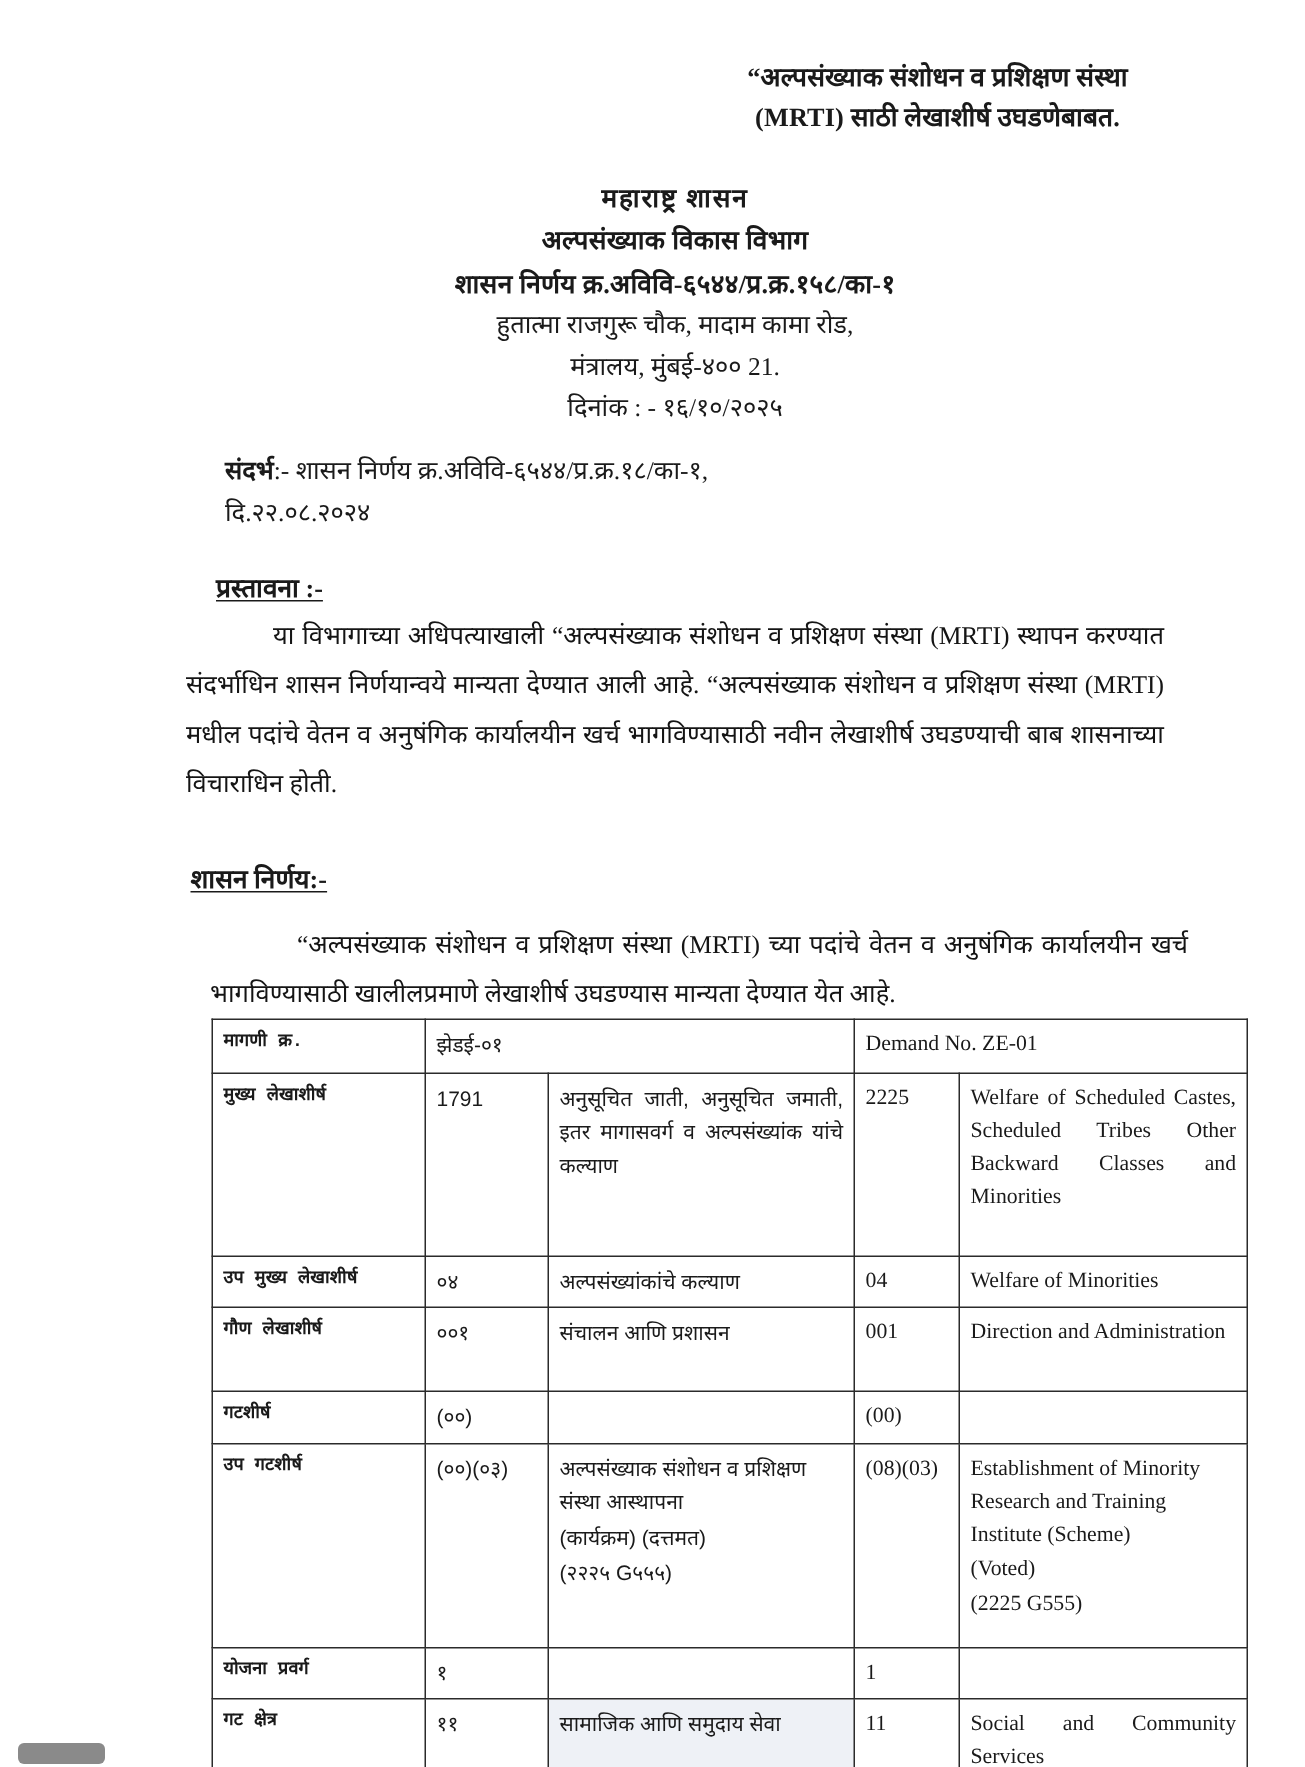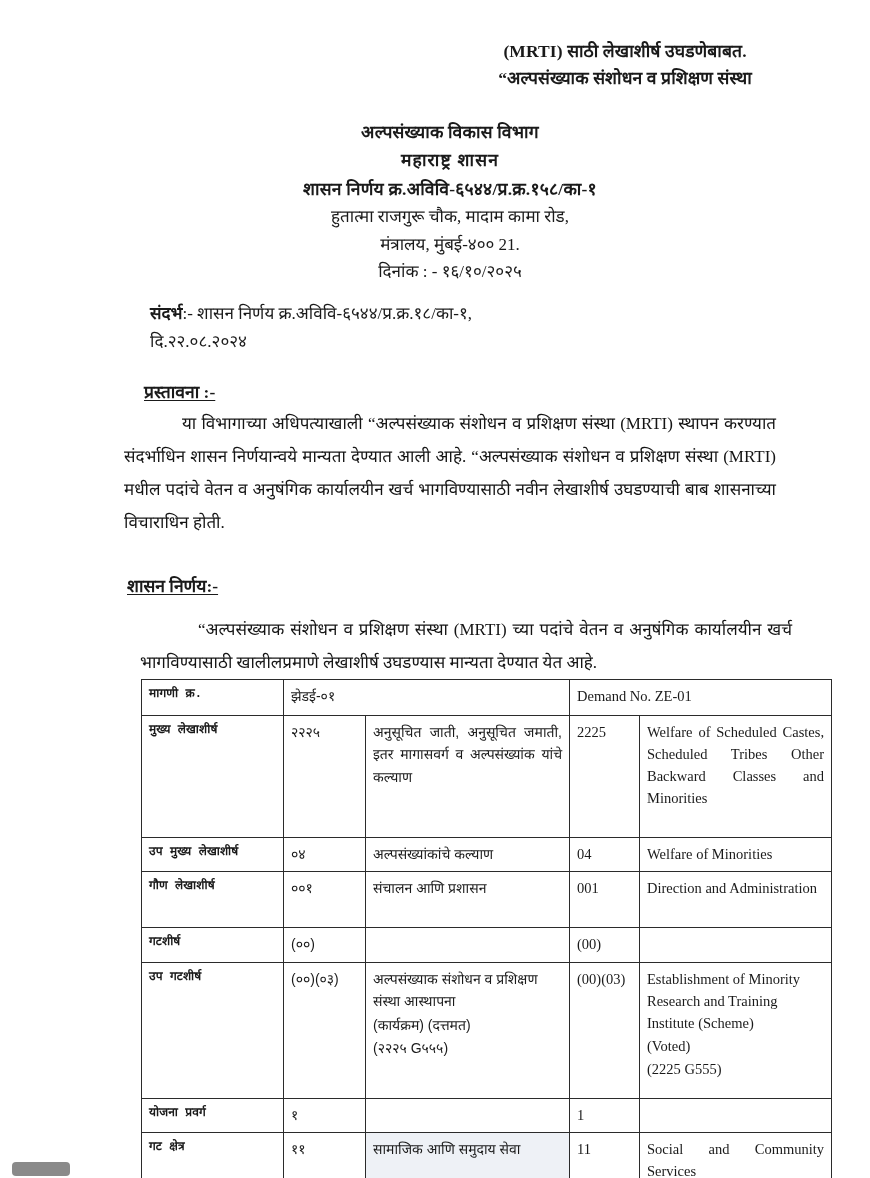--- a/index.html
+++ b/index.html
@@ -163,27 +163,27 @@
     background: #8a8a8a;
     border-radius: 4px;
   }
 </style>
 </head>
 <body>
 
 <div class="page">
 
   <div class="subject-block">
+    <div>“अल्पसंख्याक संशोधन व प्रशिक्षण संस्था</div>
     <div>(MRTI) साठी लेखाशीर्ष उघडणेबाबत.</div>
-    <div>“अल्पसंख्याक संशोधन व प्रशिक्षण संस्था</div>
   </div>
 
   <div class="govt-block">
+    <div class="govt-line-b govt-line-wide">महाराष्ट्र  शासन</div>
     <div class="govt-line-b">अल्पसंख्याक विकास विभाग</div>
-    <div class="govt-line-b govt-line-wide">महाराष्ट्र  शासन</div>
     <div class="govt-line-b">शासन निर्णय क्र.अविवि-६५४४/प्र.क्र.१५८/का-१</div>
     <div class="govt-line-n">हुतात्मा राजगुरू चौक, मादाम कामा रोड,</div>
     <div class="govt-line-n">मंत्रालय, मुंबई-४०० 21.</div>
     <div class="govt-line-n">दिनांक : - १६/१०/२०२५</div>
   </div>
 
   <div class="ref-block">
     <div><span class="ref-label">संदर्भ</span><span>:- शासन निर्णय क्र.अविवि-६५४४/प्र.क्र.१८/का-१,</span></div>
     <div>दि.२२.०८.२०२४</div>
   </div>
@@ -204,21 +204,21 @@
     </colgroup>
     <tbody>
       <tr class="row-h1">
         <td class="head-label">मागणी क्र.</td>
         <td class="mr" colspan="2">झेडई-०१</td>
         <td class="en" colspan="2">Demand No. ZE-01</td>
       </tr>
 
       <tr class="r-tall">
         <td class="head-label">मुख्य लेखाशीर्ष</td>
-        <td class="mr">२२२५</td>
+        <td class="mr">1791</td>
         <td class="mr just">अनुसूचित जाती, अनुसूचित जमाती, इतर मागासवर्ग व अल्पसंख्यांक यांचे कल्याण</td>
         <td class="en">2225</td>
         <td class="en just">Welfare of Scheduled Castes, Scheduled Tribes Other Backward Classes and Minorities</td>
       </tr>
 
       <tr class="r-small">
         <td class="head-label">उप मुख्य लेखाशीर्ष</td>
         <td class="mr">०४</td>
         <td class="mr">अल्पसंख्यांकांचे कल्याण</td>
         <td class="en">04</td>
@@ -242,21 +242,21 @@
       </tr>
 
       <tr class="r-sub">
         <td class="head-label">उप गटशीर्ष</td>
         <td class="mr">(००)(०३)</td>
         <td class="mr cell-stack">
           <div class="just">अल्पसंख्याक संशोधन व प्रशिक्षण संस्था आस्थापना</div>
           <div>(कार्यक्रम) (दत्तमत)</div>
           <div>(२२२५ G५५५)</div>
         </td>
-        <td class="en">(00)(03)</td>
+        <td class="en">(08)(03)</td>
         <td class="en cell-stack">
           <div class="just">Establishment of Minority Research and Training Institute (Scheme)</div>
           <div>(Voted)</div>
           <div>(2225 G555)</div>
         </td>
       </tr>
 
       <tr class="r-small">
         <td class="head-label">योजना प्रवर्ग</td>
         <td class="mr">१</td>

